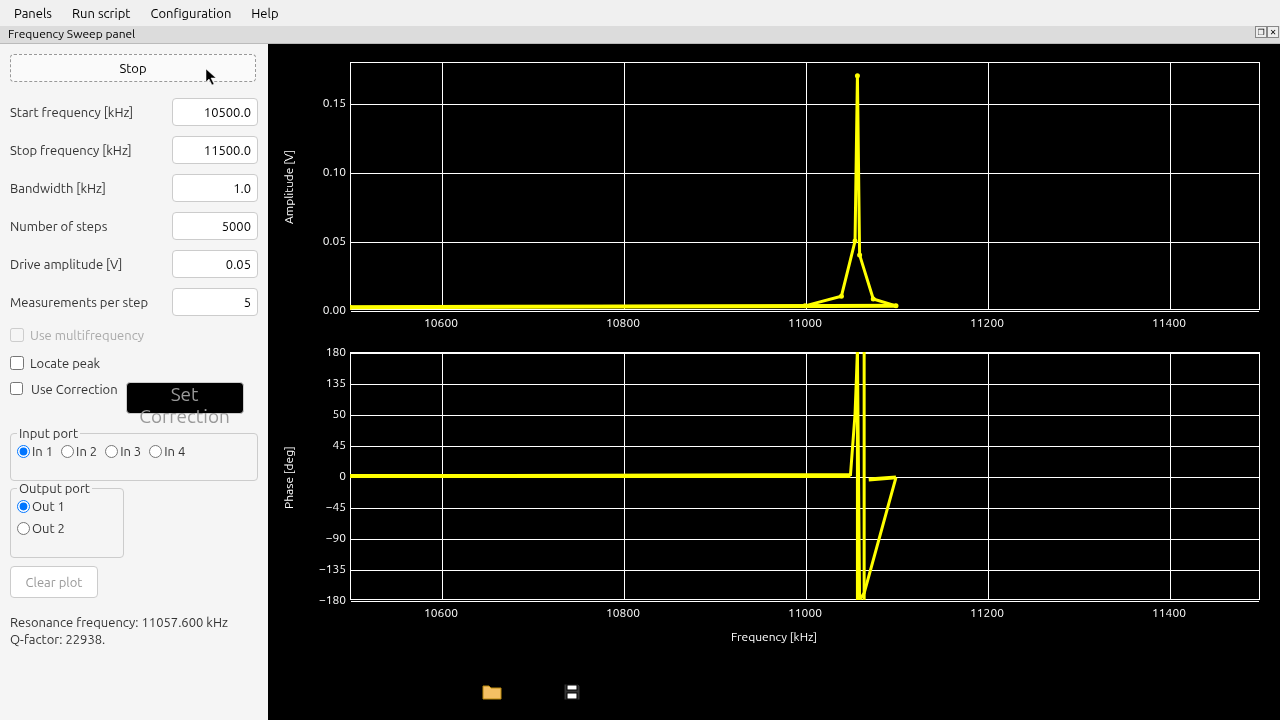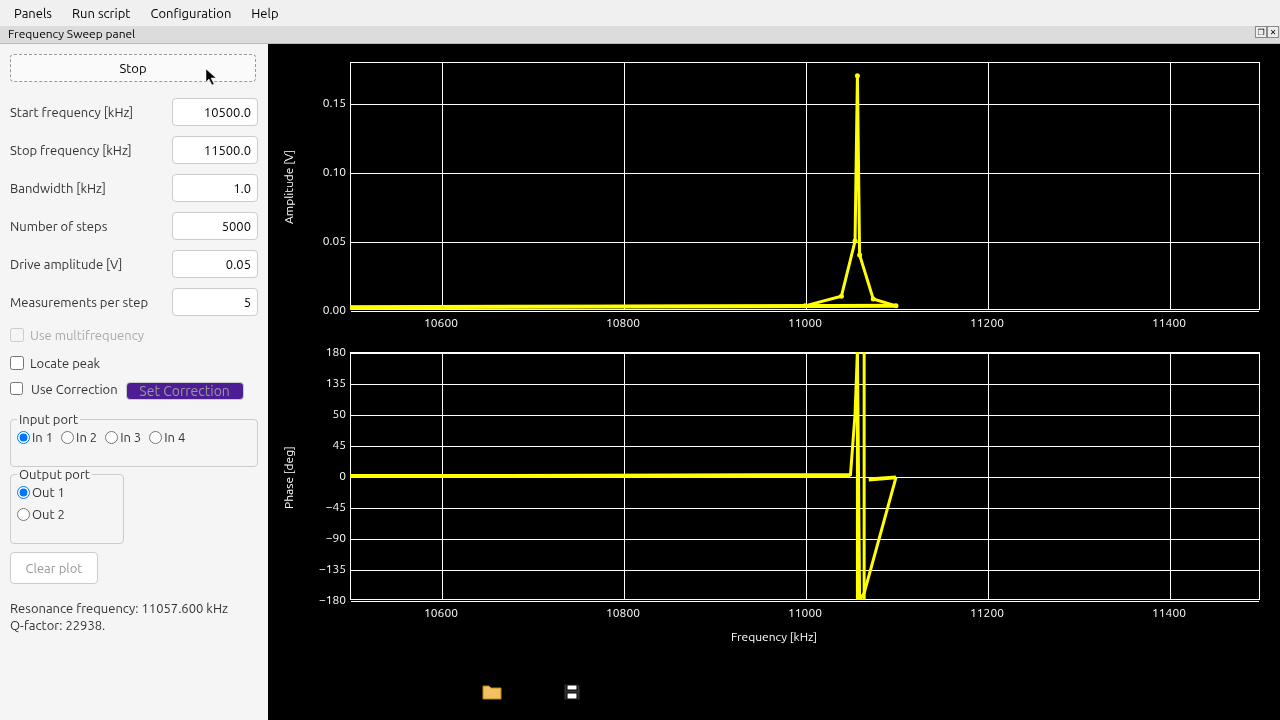--- a/index.html
+++ b/index.html
@@ -20,21 +20,21 @@
 
 .field-row { display: flex; align-items: center; justify-content: space-between; margin-bottom: 10px; }
 .field-row label { font-size: 13px; }
 .field-row input[type=text] { width: 86px; height: 28px; border: 1px solid #ccc; border-radius: 4px; text-align: right; padding: 0 6px; font-size: 13px; }
 
 .check-row { display: flex; align-items: flex-end; margin: 6px 0; }
 .check-row input { margin-right: 6px; width: 14px; height: 14px; }
 .check-row.disabled { color: #aaa; }
 
 .corr-row { display: flex; align-items: flex-start; gap: 8px; margin: 12px 0; }
-.btn-set-corr { width: 118px; height: 18px; border: 1px solid #ccc; border-radius: 4px; background: #4c1d95; color: #999; font-size: 14px; }
+.btn-set-corr { width: 118px; height: 32px; border: 1px solid #ccc; border-radius: 4px; background: #000000; color: #999; font-size: 19px; }
 
 fieldset { border: 1px solid #ccc; border-radius: 4px; padding: 4px 6px 22px; font-size: 13px; }
 fieldset legend { font-size: 13px; padding: 0 2px; }
 .radio-row { display: flex; gap: 8px; align-items: center; flex-wrap: wrap; }
 .radio-row label { display: flex; align-items: center; gap: 2px; font-size: 13px; }
 .radio-row input { margin: 0; }
 
 .btn-clear { width: 88px; height: 32px; border: 1px solid #ccc; border-radius: 4px; background: #fff; color: #999; font-size: 13px; margin-top: 8px; }
 
 .status-text { font-size: 13px; margin-top: 16px; line-height: 1.3; }

